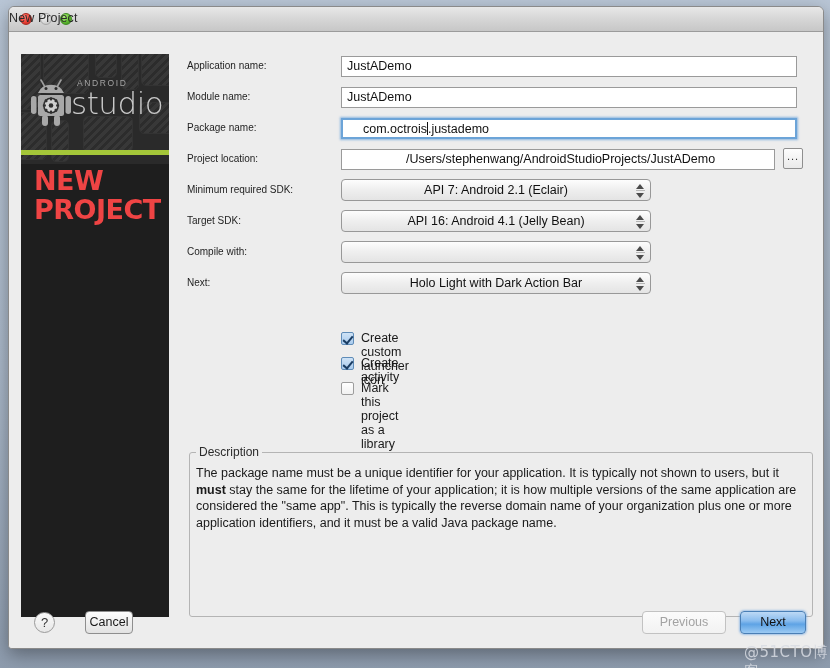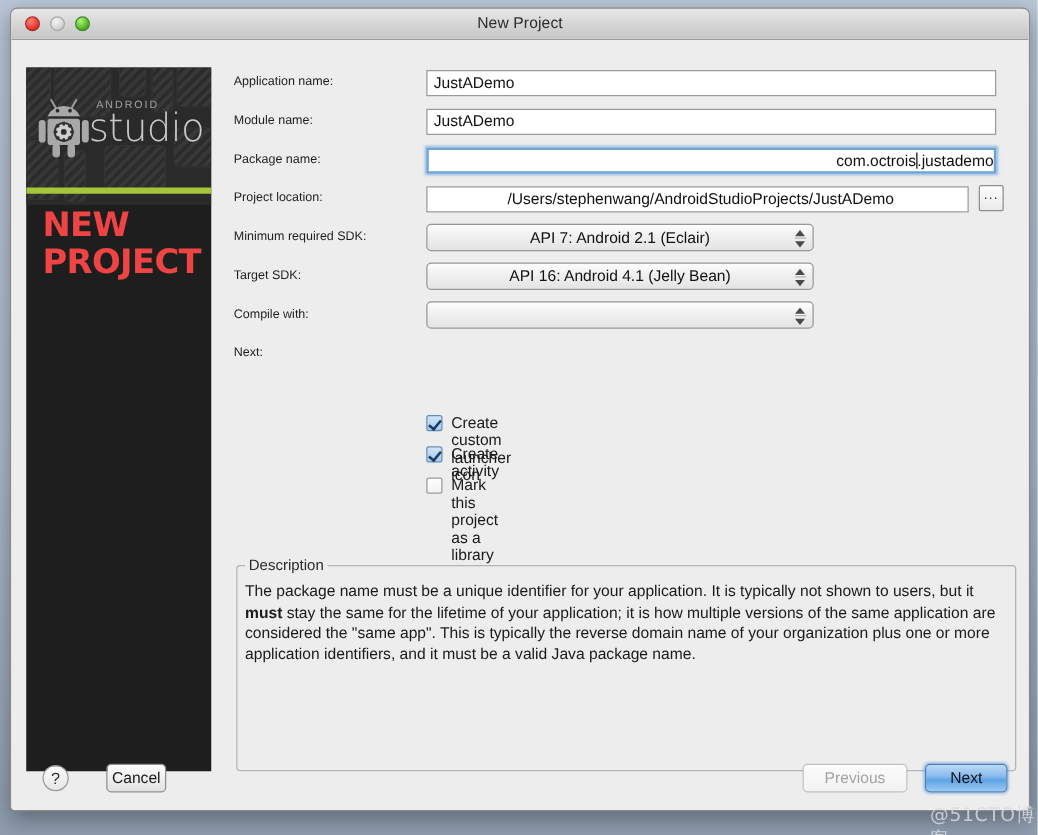--- a/index.html
+++ b/index.html
@@ -32,21 +32,21 @@
   #titlebar {
     position: relative;
     height: 24px;
     background: linear-gradient(180deg, #e8e8e8 0%, #d6d6d6 50%, #c7c7c7 100%);
     border-bottom: 1px solid #9b9b9b;
     border-radius: 5px 5px 0 0;
   }
   #title-text {
     position: absolute;
     left: 0; right: 0; top: 4px;
-    text-align: center;
+    text-align: left;
     font-size: 12.5px;
     color: #2b2b2b;
     letter-spacing: 0.1px;
   }
   .traffic {
     position: absolute;
     top: 6px;
     width: 12px;
     height: 12px;
     border-radius: 50%;
@@ -152,22 +152,21 @@
     box-sizing: border-box;
     font-size: 12.5px;
     color: #111;
     padding: 2px 0 0 5px;
     white-space: nowrap;
     overflow: hidden;
   }
   .fieldbox.focused {
     border: 2px solid #6ca4d8;
     box-shadow: 0 0 2px 1px rgba(110,165,220,0.75);
-    padding-left: 0;
-    text-align: right;
+    padding-left: 20px;
   }
   .caret {
     display: inline-block;
     width: 1px;
     height: 13px;
     background: #111;
     vertical-align: -2px;
     margin: 0 0px;
   }
   .fieldbox.narrow { width: 434px; text-align: center; }
@@ -468,20 +467,27 @@
           <span class="steppers">
             <span class="ar up"></span>
               <span class="bar"></span>
               <span class="ar dn"></span>
           </span>
         </div>
       </div>
 
       <div class="row">
         <div class="lbl">Next:</div>
+        <div class="combo"><span>Holo Light with Dark Action Bar</span>
+          <span class="steppers">
+            <span class="ar up"></span>
+              <span class="bar"></span>
+              <span class="ar dn"></span>
+          </span>
+        </div>
       </div>
     </div>
 
     <div id="checks">
       <div class="cbrow">
         <span class="cbox on"></span>
         <span class="cblabel">Create custom launcher icon</span>
       </div>
       <div class="cbrow">
         <span class="cbox on"></span>

